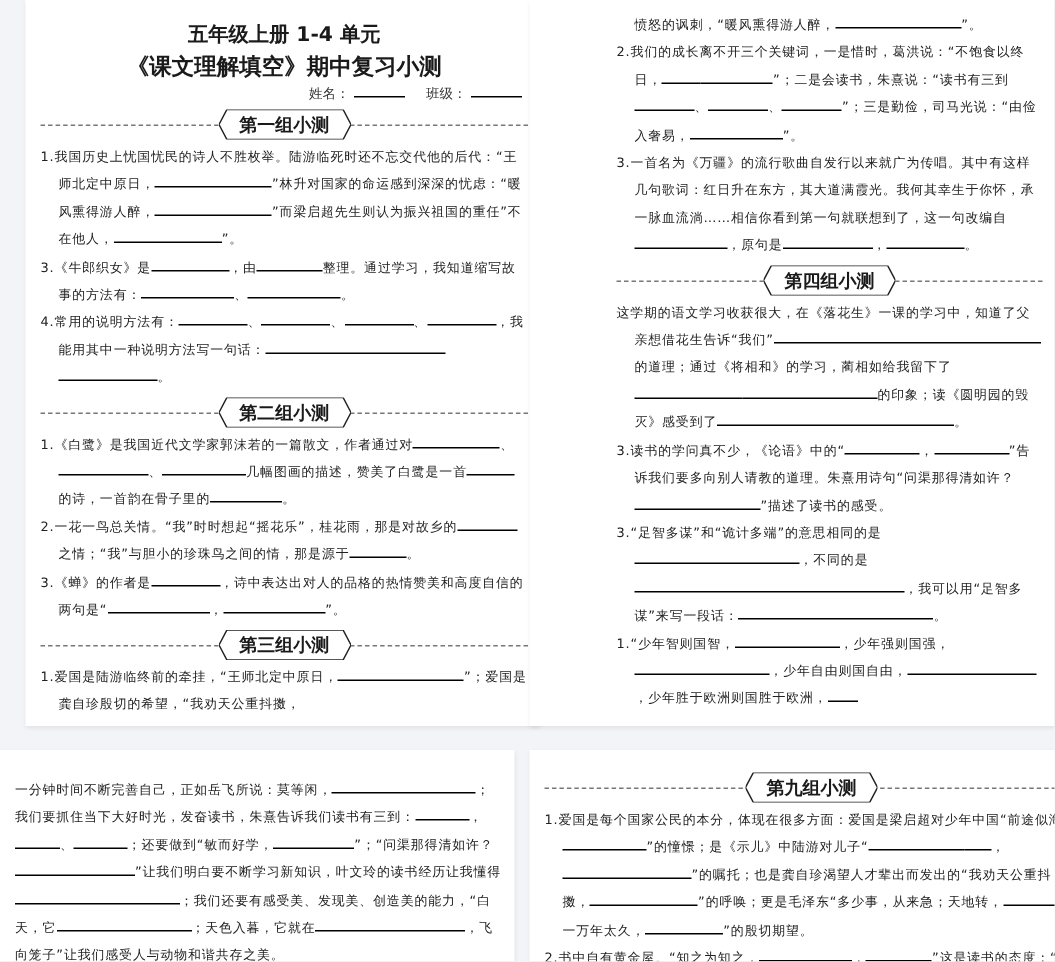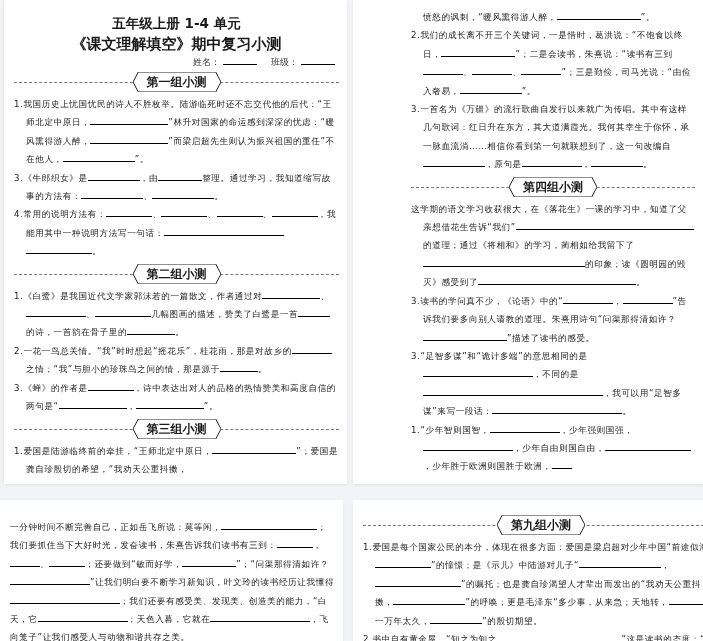--- a/index.html
+++ b/index.html
@@ -1,18 +1,18 @@
 <!DOCTYPE html>
 <html><head>
 <meta charset="utf-8">
 <style>
   html,body{margin:0;padding:0;}
   body{width:703px;height:641px;overflow:hidden;background:#f3f4f7;position:relative;font-family:"DejaVu Sans",sans-serif;color:#1a1a1a;}
   .page{position:absolute;background:#fff;overflow:hidden;box-shadow:0 1px 3px rgba(0,0,0,0.08);}
-  .p1{left:4px;top:0;width:343px;height:484px;}
+  .p1{left:17px;top:0;width:343px;height:484px;}
   .p2{left:353px;top:0;width:350px;height:484px;}
   .p3{left:0;top:500px;width:343px;height:141px;}
   .p4{left:353px;top:500px;width:334px;height:141px;padding-left:40px;}
   .inner{position:absolute;left:10px;right:8px;}
   .title{text-align:center;font-weight:bold;font-size:13.5px;line-height:19px;}
   .title2{text-align:center;font-weight:bold;font-size:15px;line-height:22px;}
   .namerow{text-align:right;font-size:9px;line-height:14px;color:#333;}
   .namerow .blank{display:inline-block;width:34px;border-bottom:1px solid #000;margin:0 14px 0 3px;vertical-align:baseline;height:9px;}
   .namerow .blank:last-child{margin-right:4px;}
   .sec{position:relative;height:22px;margin:2px 0 2px 0;}

